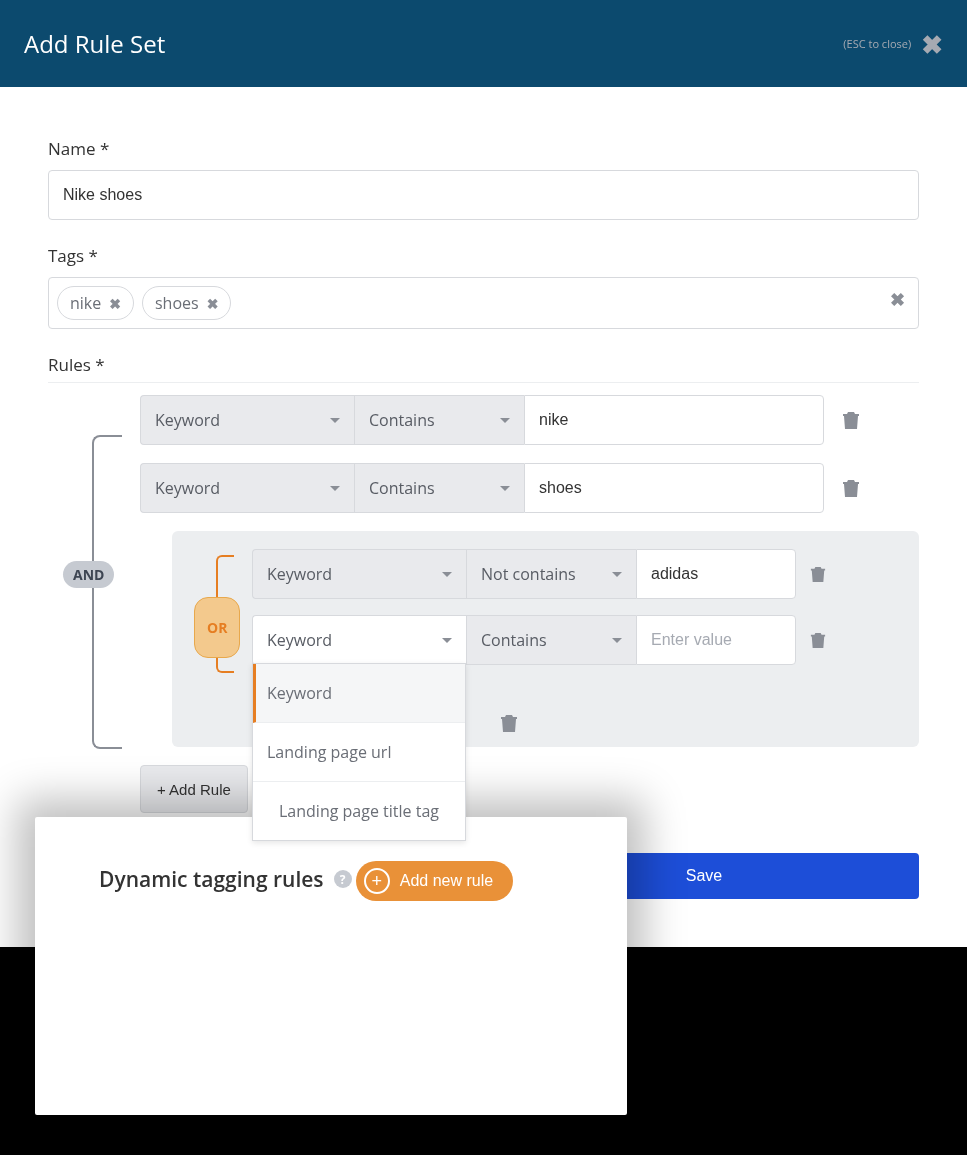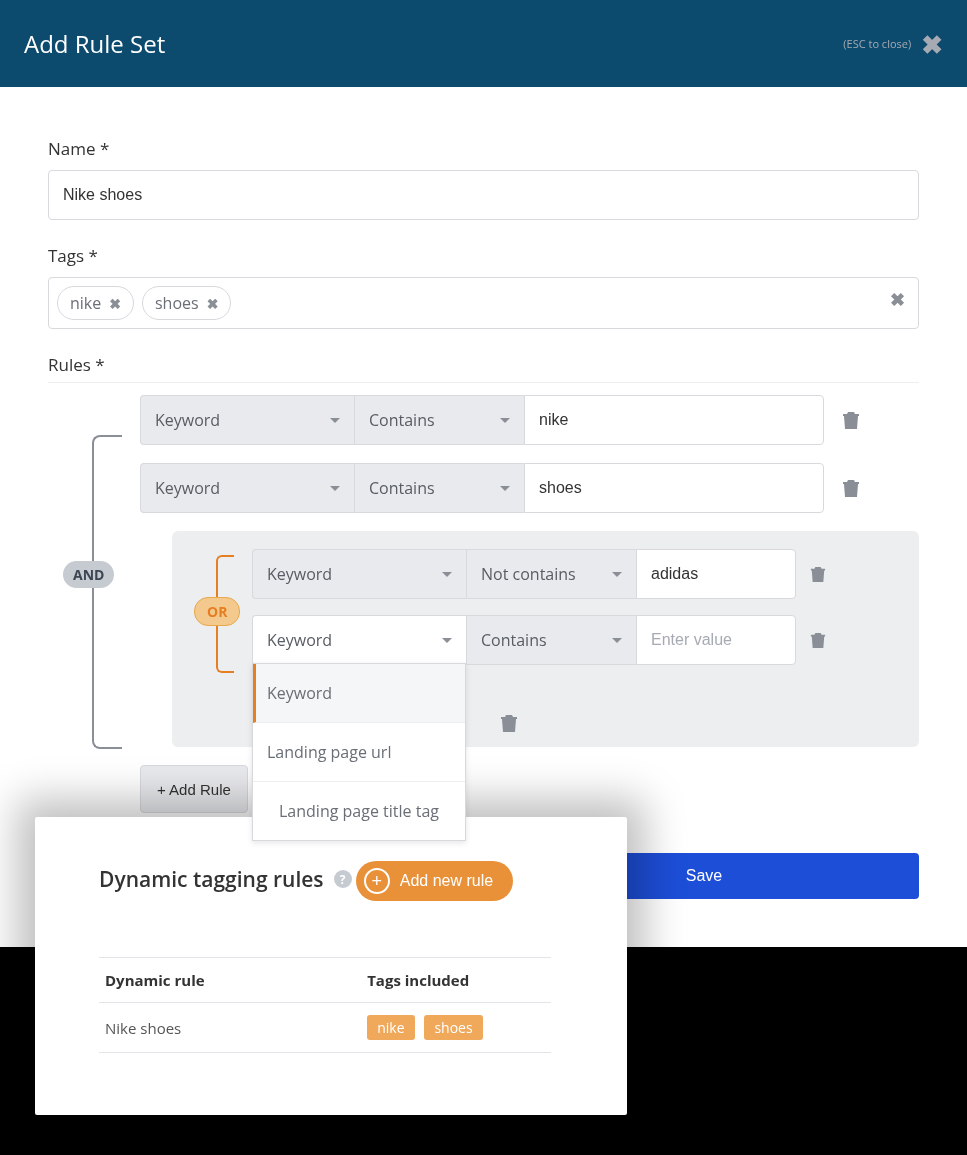--- a/index.html
+++ b/index.html
@@ -25,21 +25,21 @@
 .rule-row { display: flex; gap: 0; margin-bottom: 18px; align-items: center; }
 .select { height: 50px; background: #e9eaed; border: 1px solid #d7d9dd; display: flex; align-items: center; justify-content: space-between; padding: 0 14px; font-size: 16px; color: #585c64; }
 .select.white { background: #fff; }
 .sel-field { width: 214px; border-right: none; border-radius: 4px 0 0 4px; }
 .sel-op { width: 170px; border-right: none; }
 .val-input { width: 300px; height: 50px; border: 1px solid #d7d9dd; border-radius: 0 4px 4px 0; padding: 0 14px; font-size: 16px; color: #333; }
 .caret { width: 0; height: 0; border-left: 5px solid transparent; border-right: 5px solid transparent; border-top: 5px solid #8a8e96; }
 .trash { margin-left: 18px; color: #8a8e96; cursor: pointer; }
 .trash svg, .trash-sm svg { display: block; }
 .or-group { background: #eceef0; border-radius: 6px; padding: 18px 16px 18px 80px; position: relative; margin-bottom: 18px; }
-.or-badge { position: absolute; left: 22px; top: 66px; background: #f3c98d; color: #e67e22; font-size: 14px; font-weight: 700; padding: 4px 12px; border-radius: 14px; z-index: 2; border: 1px solid #e8a84c; }
+.or-badge { position: absolute; left: 22px; top: 66px; background: #f3c98d; color: #e67e22; font-size: 14px; font-weight: 700; padding: 20px 12px; border-radius: 14px; z-index: 2; border: 1px solid #e8a84c; }
 .bracket-or { position: absolute; left: 44px; top: 24px; width: 18px; height: 118px; border-left: 2px solid #e67e22; border-top: 2px solid #e67e22; border-bottom: 2px solid #e67e22; border-top-left-radius: 6px; border-bottom-left-radius: 6px; }
 .or-group .rule-row { margin-bottom: 16px; }
 .or-group .sel-field { width: 214px; }
 .or-group .sel-op { width: 170px; }
 .or-group .val-input { width: 160px; }
 .trash-sm { margin-left: 14px; color: #8a8e96; cursor: pointer; }
 .group-trash { margin-left: 12px; display: inline-flex; }
 .add-rule, .add-group { display: inline-flex; align-items: center; height: 48px; background: #e9eaed; border: 1px solid #d7d9dd; border-radius: 4px; padding: 0 16px; font-size: 15px; color: #333; cursor: pointer; }
 .dropdown-menu { position: absolute; left: 276px; top: 48px; width: 214px; background: #fff; border: 1px solid #d7d9dd; box-shadow: 0 2px 6px rgba(0,0,0,0.1); z-index: 5; }
 .dropdown-item { padding: 18px 14px; font-size: 16px; color: #6a6e76; border-bottom: 1px solid #eceef0; cursor: pointer; }
@@ -201,30 +201,13 @@
 
 <div class="card">
   <h2>
     <span>Dynamic tagging rules</span>
     <span class="help-icon">?</span>
   </h2>
   <button class="add-new-rule">
     <span class="plus-circle">+</span>
     <span>Add new rule</span>
   </button>
-  <table class="table">
-    <thead>
-      <tr>
-        <th style="width:58%;">Dynamic rule</th>
-        <th>Tags included</th>
-      </tr>
-    </thead>
-    <tbody>
-      <tr>
-        <td>Nike shoes</td>
-        <td>
-          <span class="tag-chip">nike</span>
-          <span class="tag-chip">shoes</span>
-        </td>
-      </tr>
-    </tbody>
-  </table>
 </div>
 
 </body></html>

